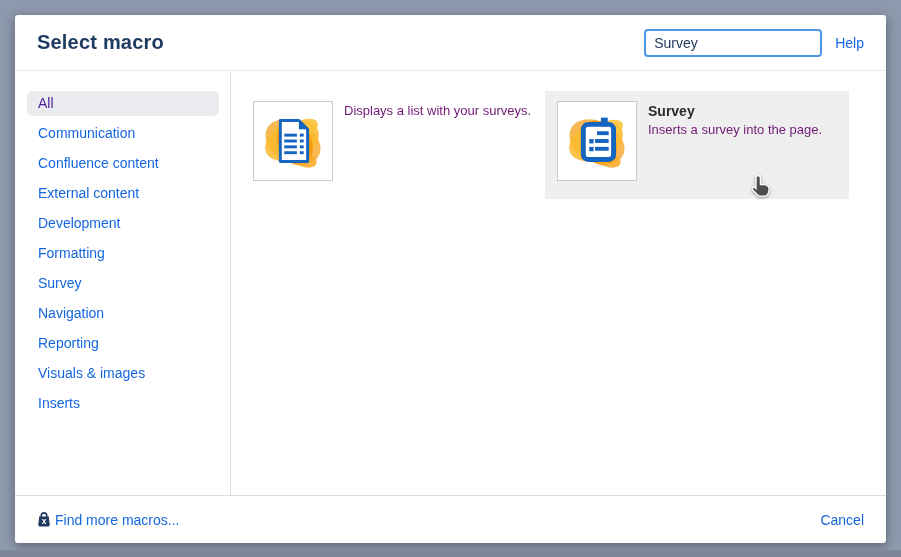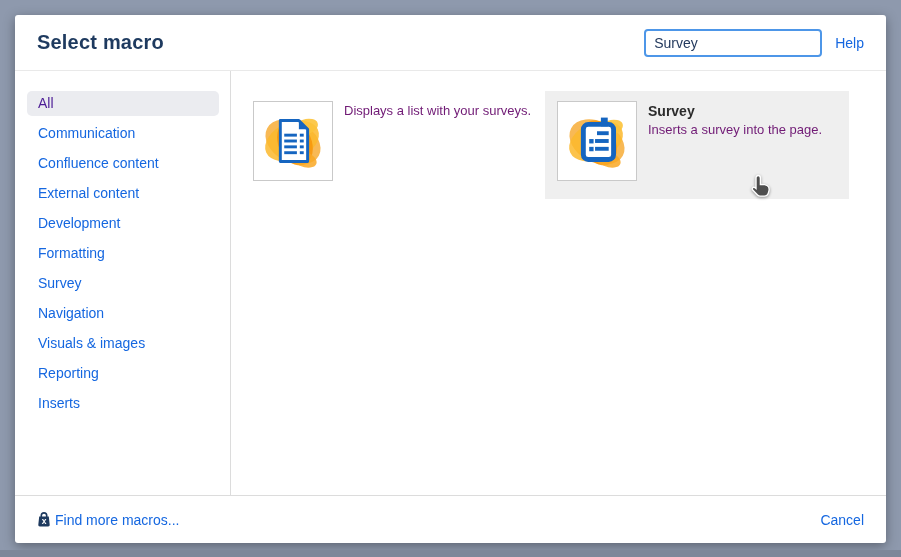--- a/index.html
+++ b/index.html
@@ -83,22 +83,22 @@
 
     <div class="sidebar">
       <div class="side-item selected">All</div>
       <div class="side-item">Communication</div>
       <div class="side-item">Confluence content</div>
       <div class="side-item">External content</div>
       <div class="side-item">Development</div>
       <div class="side-item">Formatting</div>
       <div class="side-item">Survey</div>
       <div class="side-item">Navigation</div>
+      <div class="side-item">Reporting</div>
       <div class="side-item">Visuals &amp; images</div>
-      <div class="side-item">Reporting</div>
       <div class="side-item">Inserts</div>
     </div>
 
     <div class="content">
       <div class="macro-list">
 
         <div class="macro-item">
           <div class="macro-iconbox">
             <svg width="78" height="78" viewBox="0 0 80 80">
               <g>

